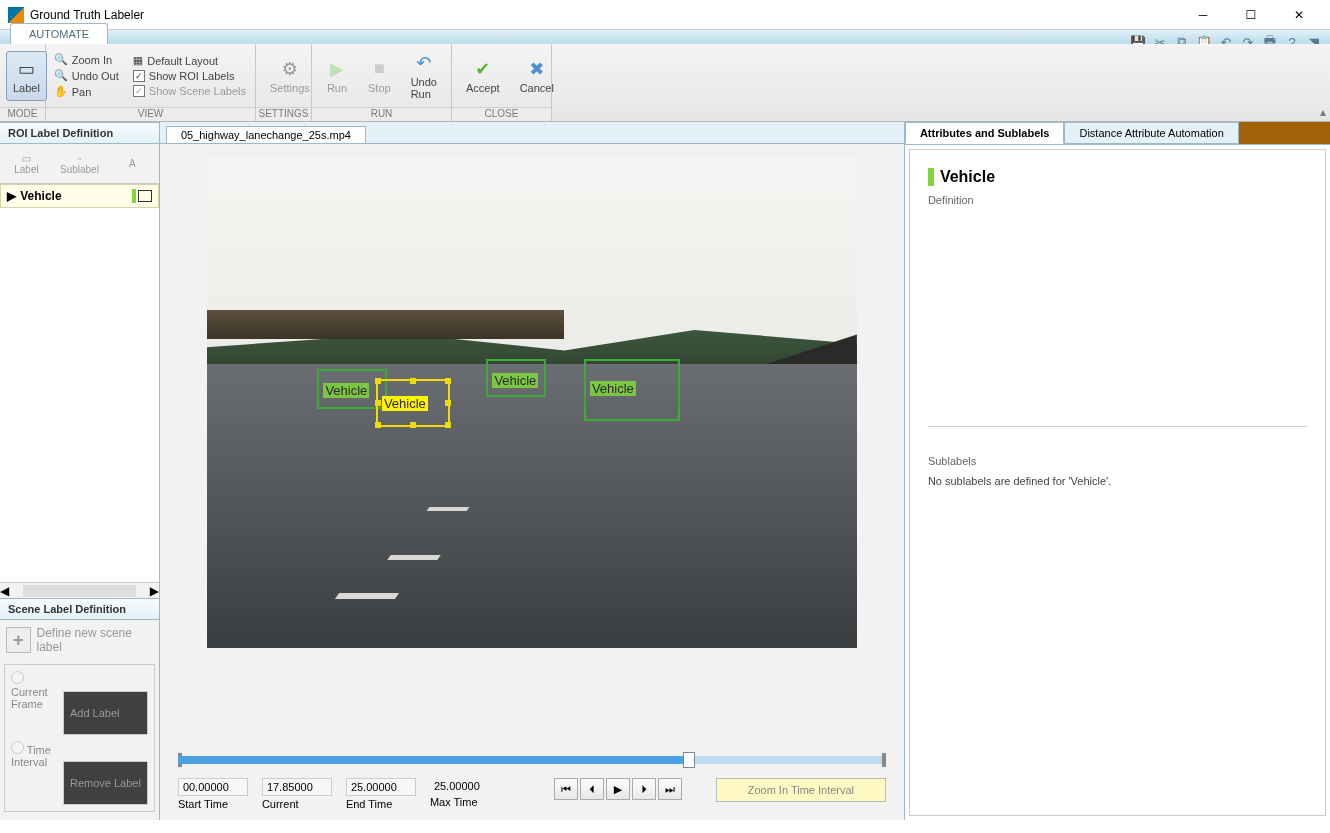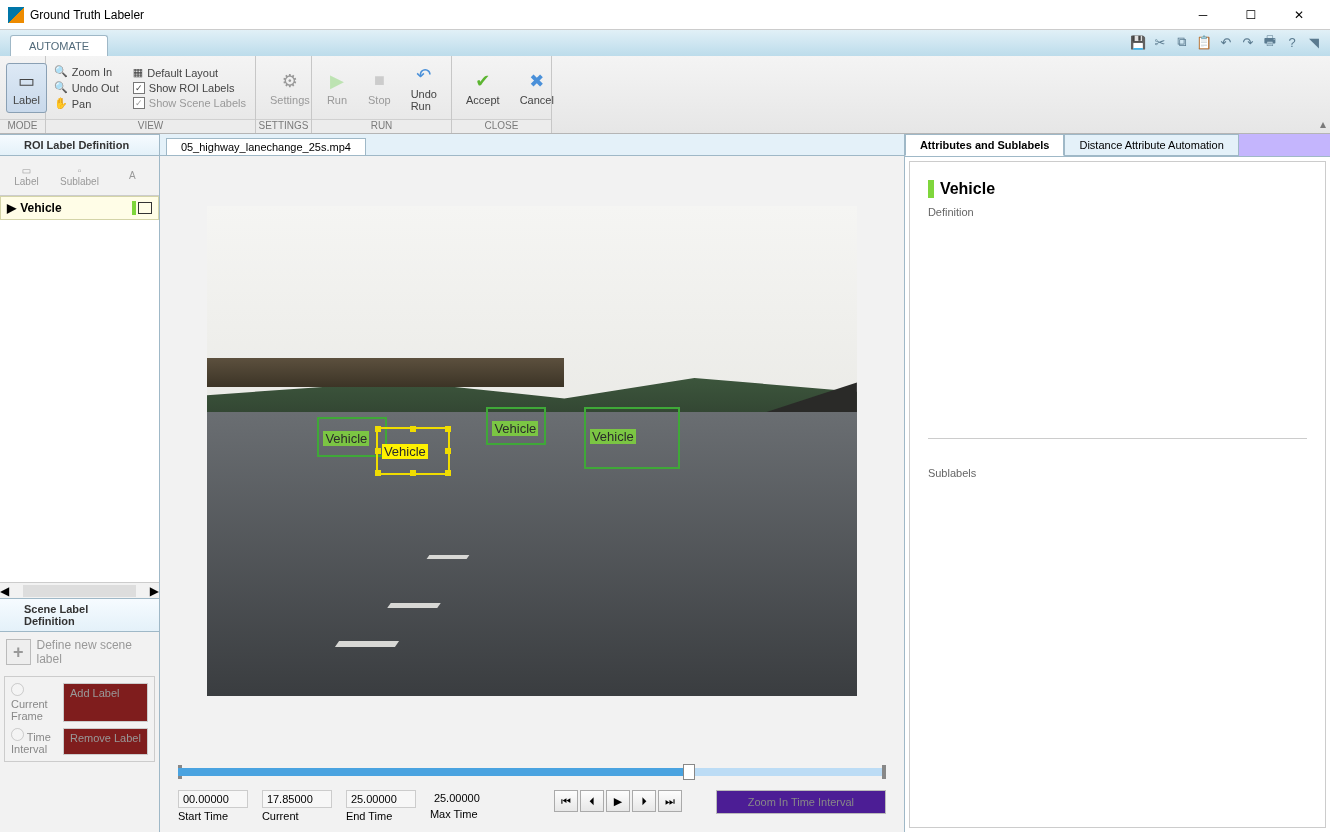--- a/index.html
+++ b/index.html
@@ -2,54 +2,54 @@
 <html><head>
 <meta charset="utf-8">
 <style>
 * { box-sizing: border-box; margin: 0; padding: 0; font-family: "Segoe UI", Tahoma, sans-serif; }
 body { background: #fff; font-size: 12px; overflow: hidden; width: 1330px; height: 833px; }
 .titlebar { height: 30px; border-bottom: 1px solid #ccc; display: flex; align-items: center; padding: 0 8px; }
 .titlebar .app-icon { width: 16px; height: 16px; background: linear-gradient(135deg,#0076a8 50%,#ed8b00 50%); margin-right: 6px; }
 .titlebar .title { flex: 1; }
 .win-controls { display: flex; gap: 2px; }
 .win-controls .wbtn { width: 46px; height: 28px; display: flex; align-items: center; justify-content: center; }
-.tabstrip { height: 26px; background: linear-gradient(#e1f0f7,#bcdceb); display: flex; align-items: flex-end; padding-left: 10px; position: relative; }
+.tabstrip { height: 14px; background: linear-gradient(#e1f0f7,#bcdceb); display: flex; align-items: flex-end; padding-left: 10px; position: relative; }
 .tab { background: #fff; border: 1px solid #9fb8c7; border-bottom: none; padding: 4px 18px; font-size: 11px; color: #516a7a; border-radius: 3px 3px 0 0; }
 .quickbar { position: absolute; right: 6px; top: 2px; display: flex; gap: 2px; }
 .quickbar span { width: 20px; height: 20px; display: inline-flex; align-items: center; justify-content: center; color: #5a7a8f; font-size: 13px; }
 .toolstrip { height: 78px; background: linear-gradient(#f4f4f4,#e6e6e6); border-bottom: 1px solid #b5b5b5; display: flex; }
 .ts-group { border-right: 1px solid #c7c7c7; display: flex; flex-direction: column; }
 .ts-group-body { flex: 1; display: flex; align-items: center; padding: 2px 6px; gap: 4px; }
 .ts-group-footer { height: 14px; font-size: 10px; color: #7a7a7a; text-align: center; border-top: 1px solid #d0d0d0; background: #ececec; }
 .tool-btn-v { display: flex; flex-direction: column; align-items: center; gap: 2px; padding: 4px 8px; font-size: 11px; color: #444; }
 .tool-btn-v .ico { width: 22px; height: 22px; display: flex; align-items: center; justify-content: center; font-size: 18px; }
 .tool-row { display: flex; align-items: center; gap: 4px; font-size: 11px; color: #444; padding: 1px 2px; }
 .tool-col { display: flex; flex-direction: column; gap: 1px; }
 .tool-btn-v.big { border: 1px solid #8aa0b4; background: linear-gradient(#dde9f5,#c9d9eb); border-radius: 3px; padding: 6px 6px; }
 .expand-arrow { position: absolute; right: 4px; bottom: 2px; color: #7a7a7a; }
 .main { display: flex; height: 698px; }
 .left-col { width: 180px; display: flex; flex-direction: column; border-right: 1px solid #9fb8c7; }
-.panel-tab { background: linear-gradient(#f6fbff,#e4f1f9); border: 1px solid #9fb8c7; border-width: 1px 0; padding: 4px 24px; font-weight: bold; font-size: 11px; color: #333; }
+.panel-tab { background: linear-gradient(#f6fbff,#e4f1f9); border: 1px solid #9fb8c7; border-width: 1px 0; padding: 4px 8px; font-weight: bold; font-size: 11px; color: #333; }
 .roi-panel { flex: 1; display: flex; flex-direction: column; background: #f2f2f2; overflow: hidden; }
 .roi-toolbar { height: 40px; display: flex; align-items: center; border-bottom: 1px solid #ccc; }
 .roi-tb-btn { flex: 1; display: flex; flex-direction: column; align-items: center; font-size: 10px; color: #999; }
 .roi-list { background: #fff; flex: 1; }
 .roi-item { display: flex; align-items: center; padding: 4px 6px; background: #fffde7; border: 1px solid #d4d4a8; font-weight: bold; }
 .roi-item .arrow { margin-right: 4px; }
 .roi-item .swatch { margin-left: auto; width: 4px; height: 14px; background: #7fd63c; margin-right: 2px; }
 .roi-item .glyph { width: 14px; height: 12px; border: 1px solid #333; }
 .hscroll { height: 16px; display: flex; align-items: center; background: #f2f2f2; border-top: 1px solid #ccc; }
 .hscroll .thumb { flex: 1; height: 12px; background: #ddd; margin: 0 14px; }
 .scene-panel { background: #f2f2f2; min-height: 200px; display: flex; flex-direction: column; }
 .scene-def { display: flex; align-items: center; gap: 6px; padding: 6px; }
 .plus-btn { width: 26px; height: 26px; border: 1px solid #bbb; background: #eee; display: flex; align-items: center; justify-content: center; color: #999; font-size: 18px; font-weight: bold; }
 .scene-mode { padding: 6px; border: 1px solid #ccc; margin: 4px; display: grid; grid-template-columns: 1fr auto; gap: 6px; font-size: 11px; color: #888; }
-.scene-mode .btn { border: 1px solid #ccc; padding: 3px 6px; background: #7f1d1d; color: #999; }
+.scene-mode .btn { border: 1px solid #ccc; padding: 15px 6px; background: #404040; color: #999; margin-top: 20px; }
 .scene-hint { padding: 10px; color: #888; font-size: 11px; }
-.center-col { flex: 1; display: flex; flex-direction: column; background: #f2f2f2; gap: 36px; }
+.center-col { flex: 1; display: flex; flex-direction: column; background: #f2f2f2; }
 .file-tab-row { height: 22px; display: flex; align-items: flex-end; padding-left: 6px; background: #e4f1f9; border-bottom: 1px solid #9fb8c7; }
 .file-tab { background: #fff; border: 1px solid #9fb8c7; border-bottom: none; padding: 2px 14px; font-size: 11px; }
 .viewer { flex: 1; position: relative; background: #f2f2f2; display: flex; align-items: flex-start; justify-content: center; padding: 14px 8px; }
 .video-frame { width: 650px; height: 490px; position: relative; background: #fff; }
 .sky { position: absolute; top: 0; left: 0; right: 0; height: 45%; background: linear-gradient(#f5f5f3,#eaeae6); }
 .hills { position: absolute; top: 33%; left: 0; right: 0; height: 14%; background: linear-gradient(#3f5a3f,#2d3d2d); clip-path: polygon(0 40%, 30% 20%, 55% 45%, 75% 15%, 100% 35%, 100% 100%, 0 100%); }
 .wall { position: absolute; top: 36%; right: 0; width: 38%; height: 30%; background: #2a2a28; clip-path: polygon(100% 0, 0 55%, 0 100%, 100% 100%); }
 .overpass { position: absolute; top: 31%; left: 0; width: 55%; height: 6%; background: linear-gradient(#5c503e,#3c3426); }
 .road { position: absolute; bottom: 0; left: 0; right: 0; height: 58%; background: linear-gradient(#6a6e72 0%, #3a3d40 100%); }
 .lane { position: absolute; background: #d8d8d5; transform: skewX(-35deg); }
@@ -63,23 +63,23 @@
 .timeline-area { padding: 10px 18px; }
 .slider-track { position: relative; height: 8px; background: #bcdcf5; margin: 6px 0 14px; }
 .slider-fill { position: absolute; top: 0; left: 0; height: 8px; background: #4aa3e0; }
 .slider-thumb { position: absolute; top: -4px; width: 12px; height: 16px; background: #fff; border: 1px solid #888; }
 .slider-end { position: absolute; top: -3px; width: 4px; height: 14px; background: #888; }
 .time-row { display: flex; gap: 14px; align-items: flex-start; }
 .time-cell { display: flex; flex-direction: column; gap: 2px; font-size: 11px; }
 .time-cell input, .time-cell .ro { width: 70px; padding: 2px 4px; border: 1px solid #ccc; background: #f7f7f7; font-size: 11px; }
 .play-controls { display: flex; gap: 2px; margin-left: 40px; }
 .play-controls button { width: 24px; height: 22px; border: 1px solid #aaa; background: linear-gradient(#fdfdfd,#e7e7e7); display: flex; align-items: center; justify-content: center; font-size: 11px; }
-.zoom-interval { margin-left: 20px; width: 170px; height: 24px; border: 1px solid #bbb; background: #4c1d95; color: #888; font-size: 11px; }
+.zoom-interval { margin-left: 20px; width: 170px; height: 24px; border: 1px solid #bbb; background: #fef9c3; color: #888; font-size: 11px; }
 .right-col { width: 480px; border-left: 1px solid #9fb8c7; display: flex; flex-direction: column; }
-.right-tabs { display: flex; background: #c4b5fd; border-bottom: 1px solid #9fb8c7; }
+.right-tabs { display: flex; background: #a16207; border-bottom: 1px solid #9fb8c7; }
 .right-tabs .rtab { padding: 4px 14px; border: 1px solid #9fb8c7; font-size: 11px; }
 .right-tabs .rtab.active { background: #fff; border-bottom-color: #fff; font-weight: bold; }
 .attr-panel { flex: 1; background: #fff; padding: 18px; border: 1px solid #ccc; margin: 4px; display: flex; flex-direction: column; }
 .attr-title { font-size: 16px; font-weight: bold; display: flex; align-items: center; gap: 6px; }
 .attr-title .bar { width: 6px; height: 18px; background: #7fd63c; display: inline-block; }
 .fieldset-label { font-size: 11px; color: #666; margin-top: 8px; }
 .attr-row { display: flex; align-items: center; gap: 40px; margin: 18px 0 0 10px; }
 .attr-row input { width: 110px; padding: 2px 4px; border: 1px solid #8aa; }
 .sublabel-sec { border-top: 1px solid #ccc; margin-top: auto; padding-top: 20px; }
 .sublabel-sec .msg { margin-top: 8px; font-size: 11px; color: #444; }
@@ -329,16 +329,17 @@
       <div class="rtab" style="background:#e4f1f9;">Distance Attribute Automation</div>
     </div>
     <div class="attr-panel">
       <div class="attr-title">
           <span class="bar"></span>
           <span>Vehicle</span>
         </div>
       <div class="fieldset-label">Definition</div>
       <div class="sublabel-sec" style="margin-top:220px;">
         <div class="fieldset-label">Sublabels</div>
+        <div class="msg">No sublabels are defined for 'Vehicle'.</div>
       </div>
     </div>
   </div>
 </div>
 
 </body></html>

